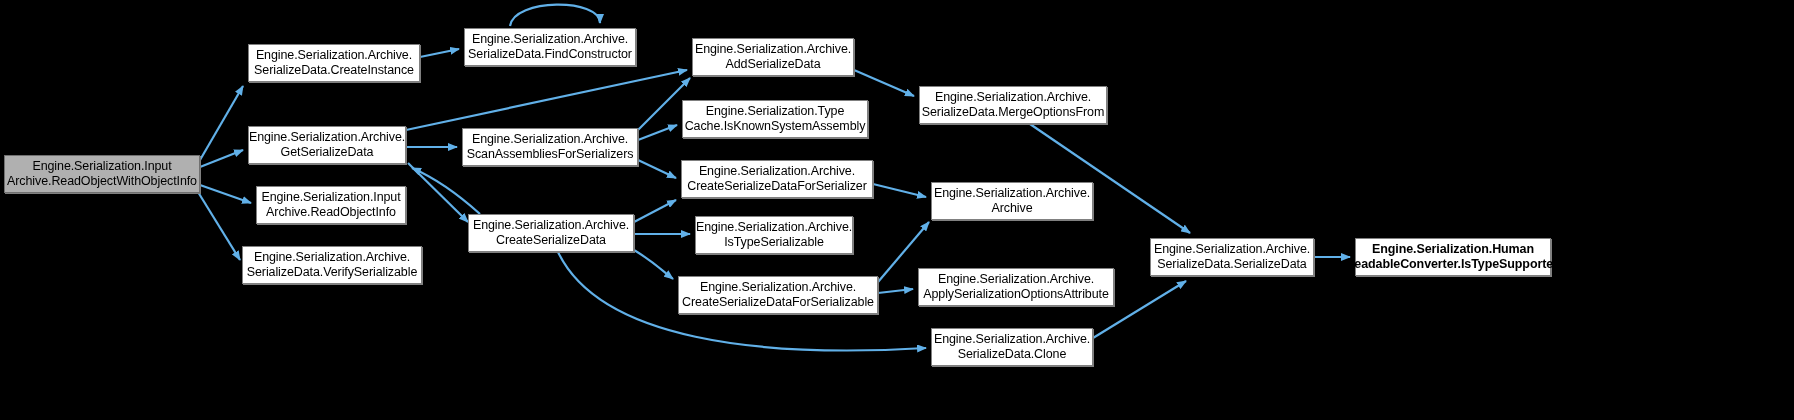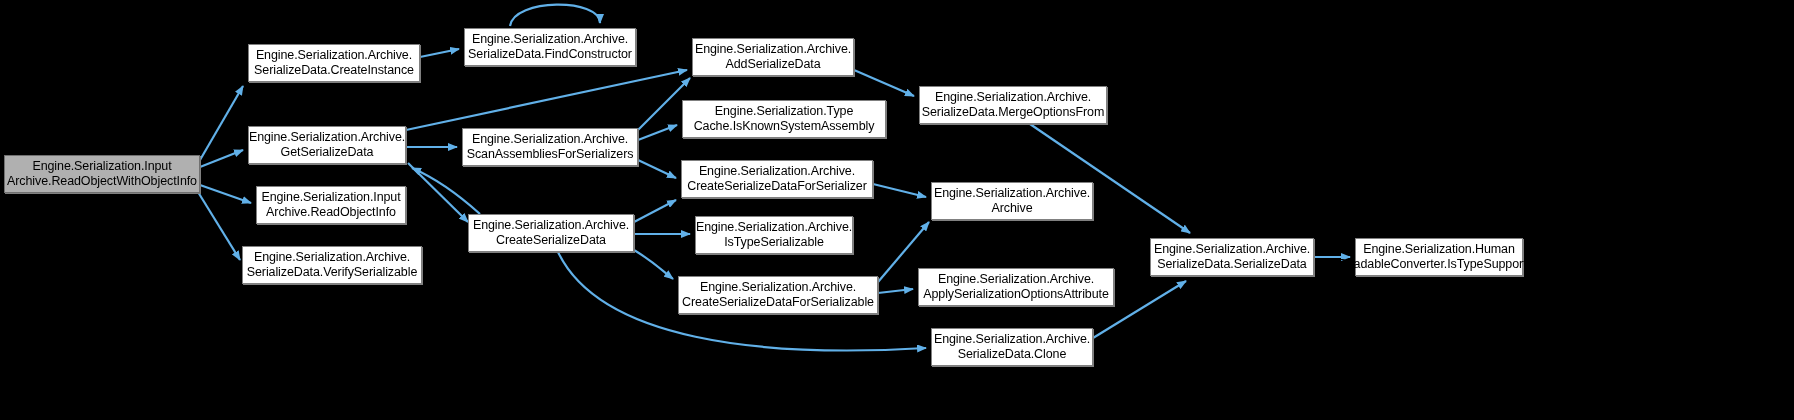--- a/index.html
+++ b/index.html
@@ -141,21 +141,21 @@
 ScanAssembliesForSerializers</span>
   </div>
   <div class="node" style="left:468px;top:214px;width:166px;height:38px;">
     <span class="node-label">Engine.Serialization.Archive.
 CreateSerializeData</span>
   </div>
   <div class="node" style="left:692px;top:38px;width:162px;height:38px;">
     <span class="node-label">Engine.Serialization.Archive.
 AddSerializeData</span>
   </div>
-  <div class="node" style="left:682px;top:100px;width:204px;height:38px;">
+  <div class="node" style="left:682px;top:100px;width:186px;height:38px;">
     <span class="node-label">Engine.Serialization.Type
 Cache.IsKnownSystemAssembly</span>
   </div>
   <div class="node" style="left:681px;top:160px;width:192px;height:38px;">
     <span class="node-label">Engine.Serialization.Archive.
 CreateSerializeDataForSerializer</span>
   </div>
   <div class="node" style="left:695px;top:216px;width:158px;height:38px;">
     <span class="node-label">Engine.Serialization.Archive.
 IsTypeSerializable</span>
@@ -177,17 +177,17 @@
 ApplySerializationOptionsAttribute</span>
   </div>
   <div class="node" style="left:931px;top:328px;width:162px;height:38px;">
     <span class="node-label">Engine.Serialization.Archive.
 SerializeData.Clone</span>
   </div>
   <div class="node" style="left:1150px;top:238px;width:164px;height:38px;">
     <span class="node-label">Engine.Serialization.Archive.
 SerializeData.SerializeData</span>
   </div>
-  <div class="node" style="left:1355px;top:238px;width:168px;height:38px;">
+  <div class="node" style="left:1355px;top:238px;width:196px;height:38px;font-weight:bold;">
     <span class="node-label">Engine.Serialization.Human
 ReadableConverter.IsTypeSupported</span>
   </div>
 </div>
 
 </body></html>

